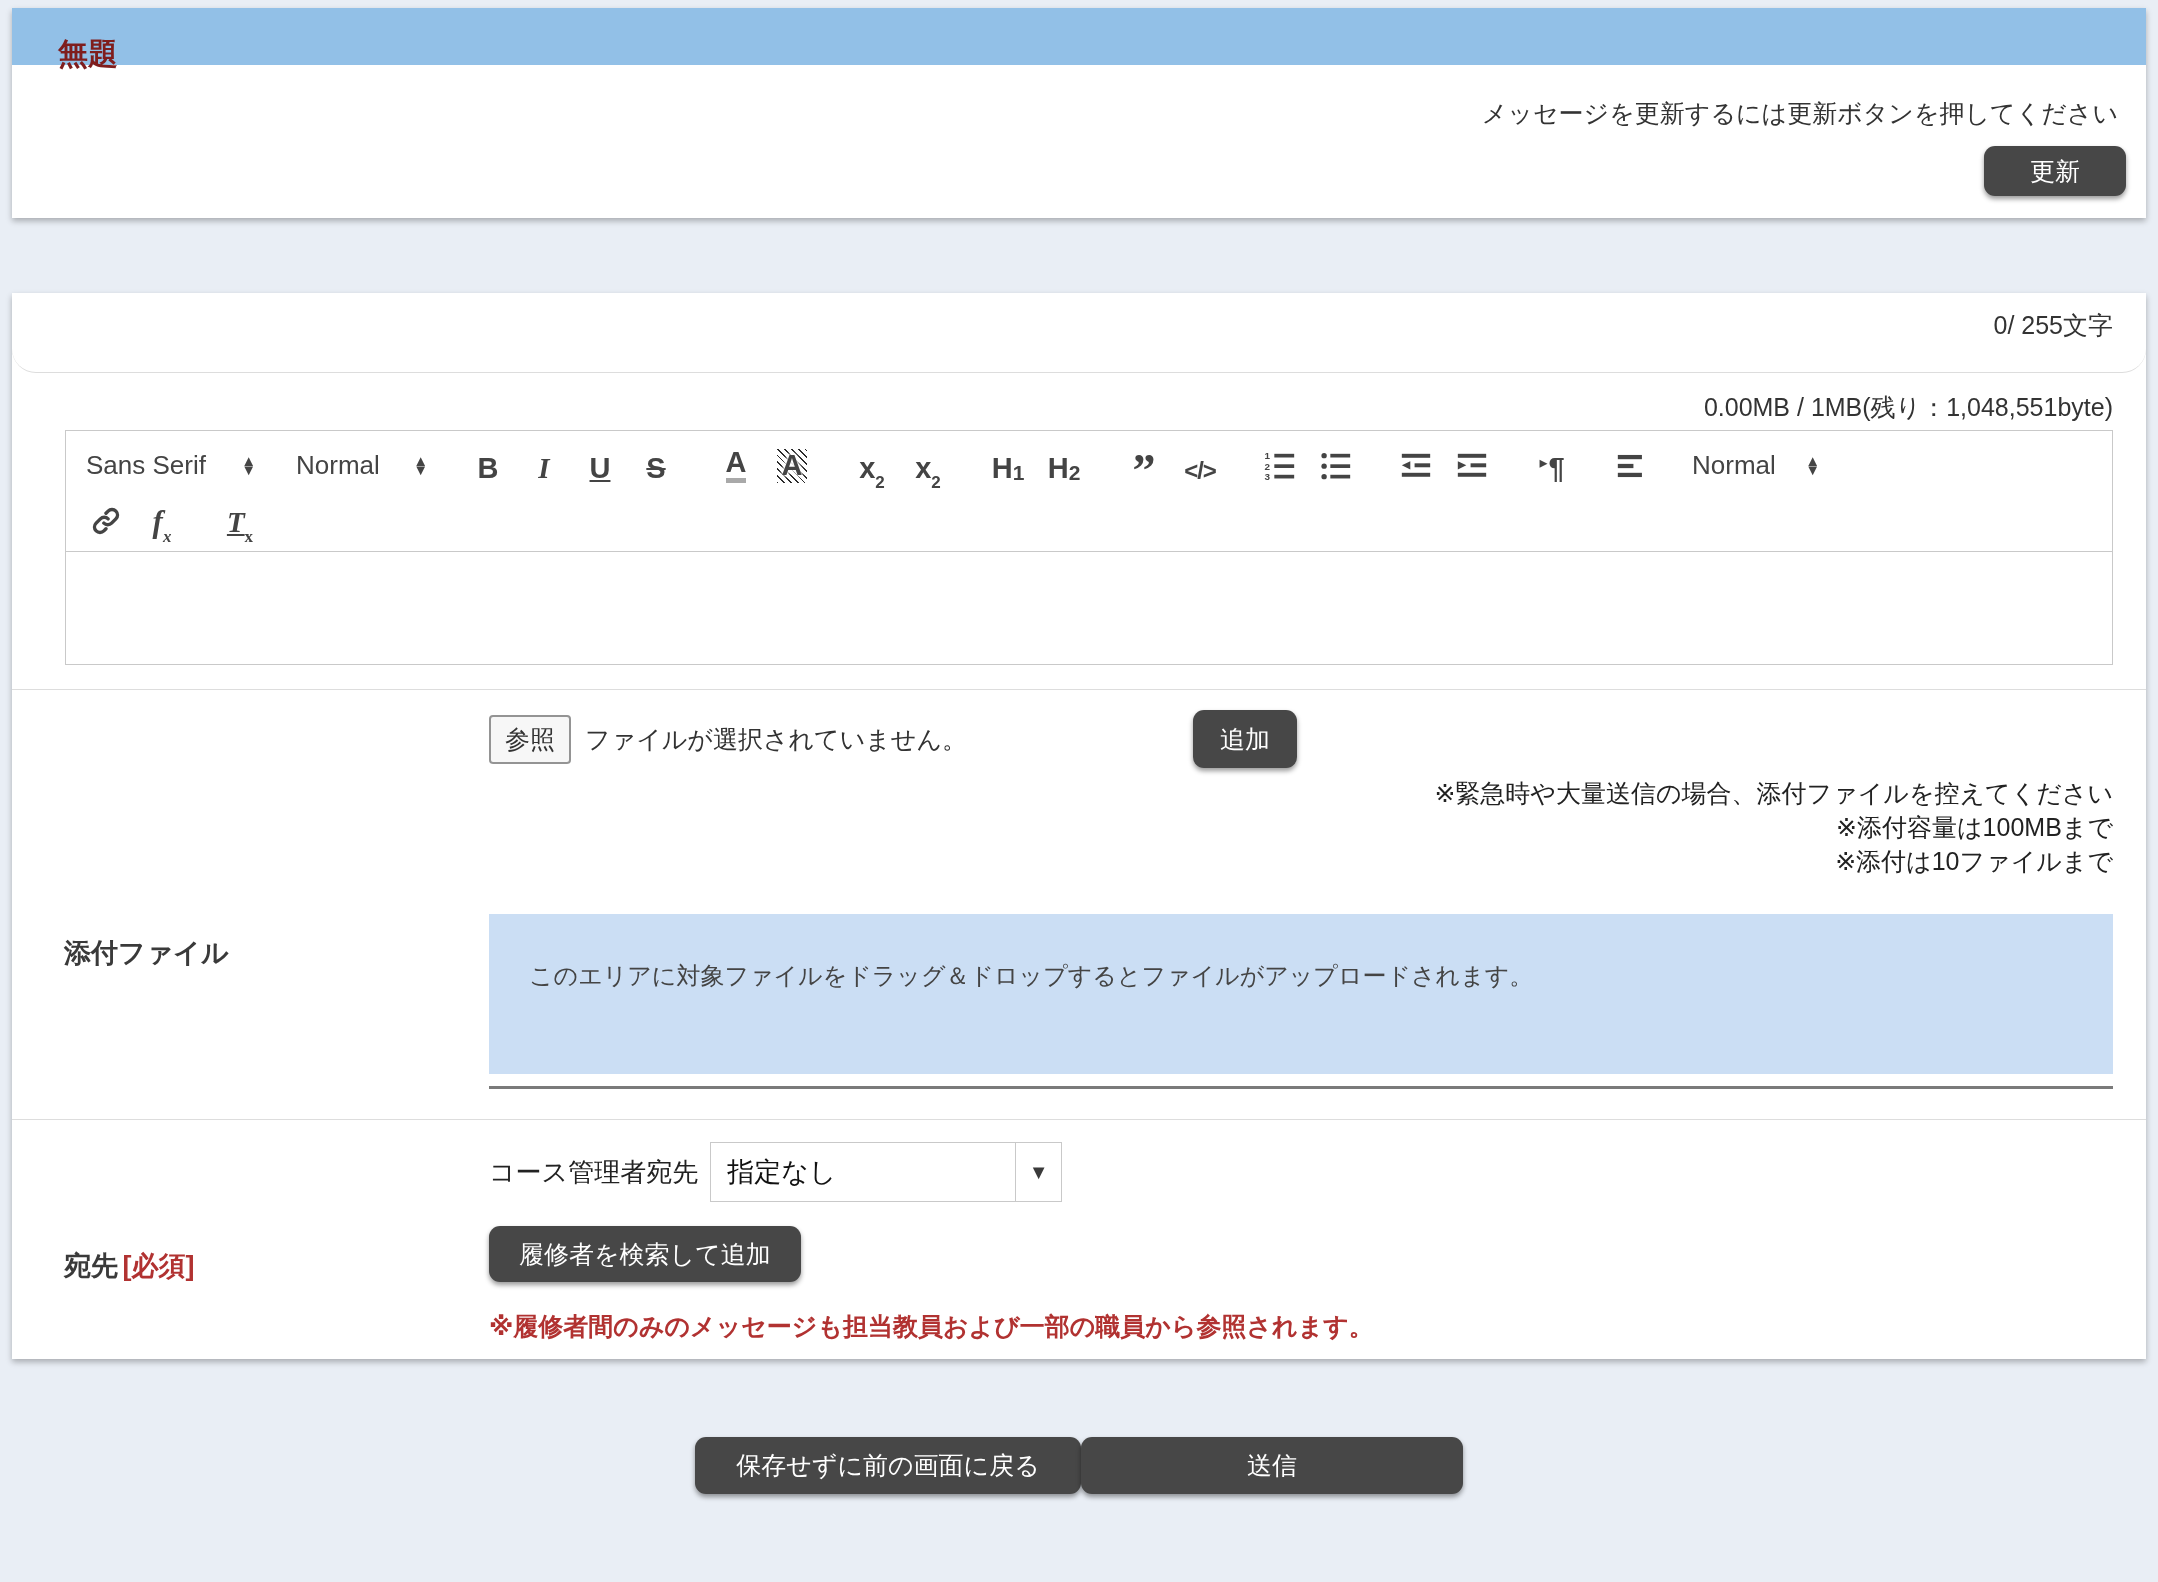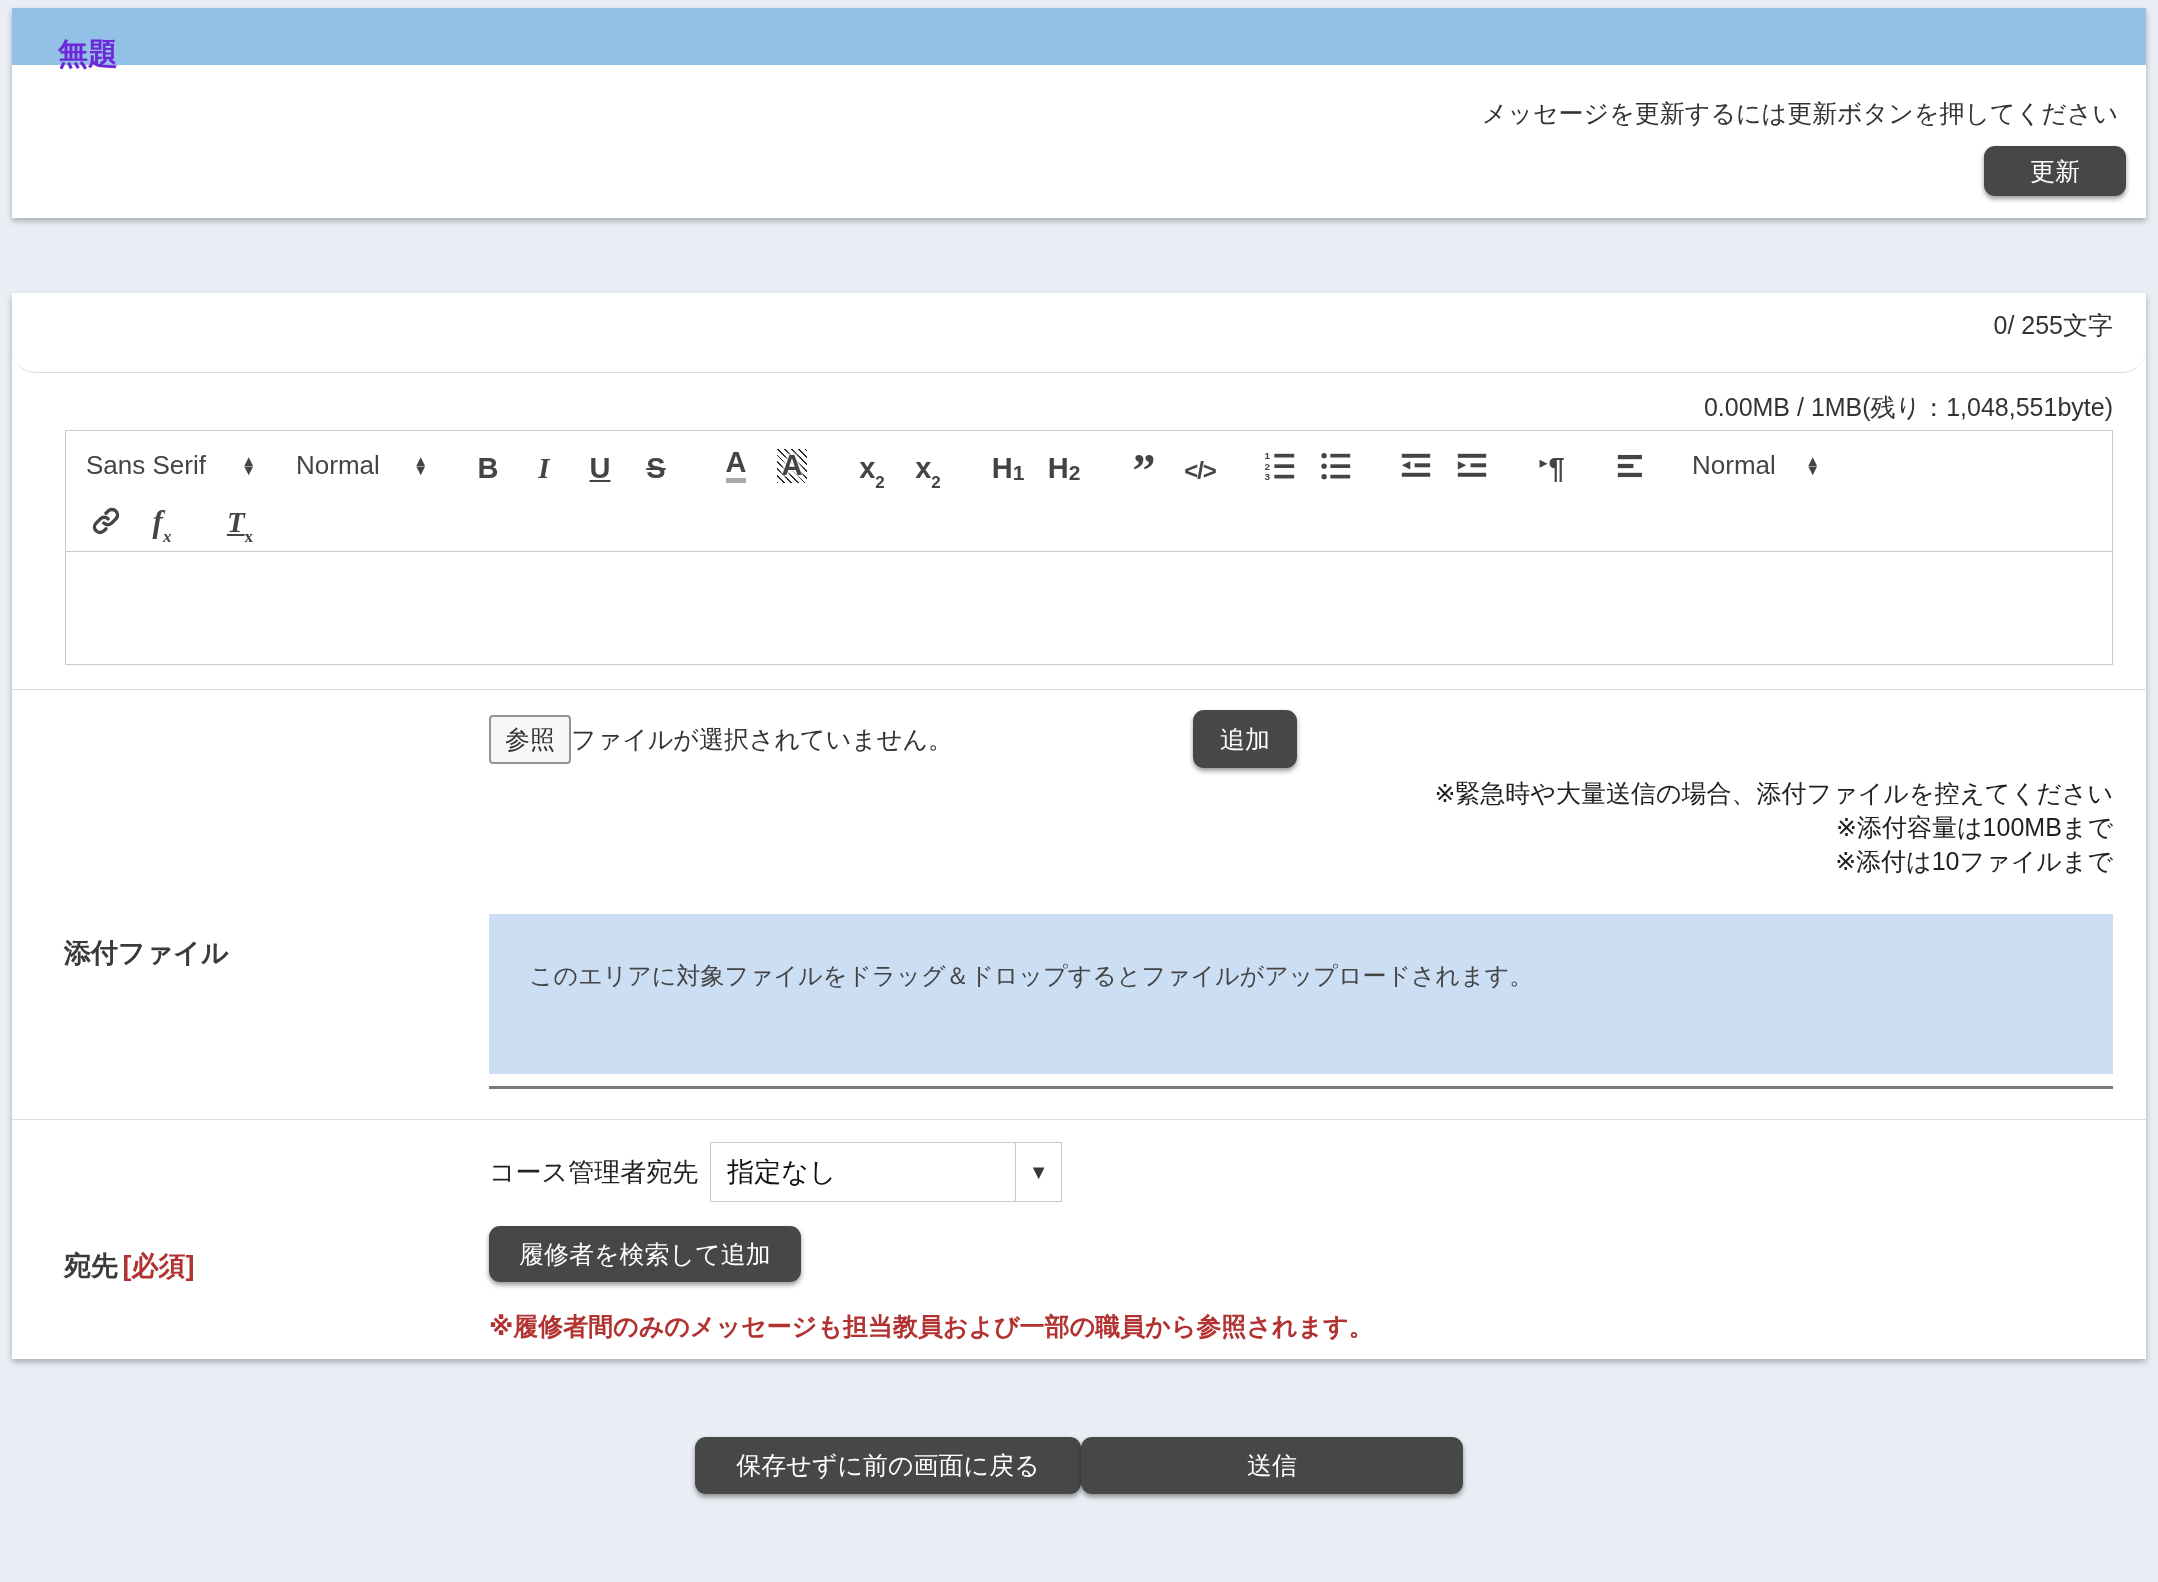--- a/index.html
+++ b/index.html
@@ -9,21 +9,21 @@
     font-family:"Liberation Sans","DejaVu Sans",sans-serif;
     color:#333;
   }
   .card { background:#fff; margin:0 12px; box-shadow:0 3px 6px rgba(0,0,0,.28); }
 
   
   .card-top { margin-top:8px; }
   .card-top .blue-bar {
     height:57px; background:#92c0e7; display:flex; align-items:center; padding-left:46px;
   }
-  .page-title { font-size:30px; font-weight:bold; color:#6d28d9;margin-top:36px; }
+  .page-title { font-size:30px; font-weight:bold; color:#7f1d1d;margin-top:36px; }
   .card-top .body { padding:24px 20px 22px 20px; text-align:right; }
   .notice { font-size:25px; color:#333; margin-top:8px; padding-right:8px; }
   .btn-dark {
     display:inline-flex; align-items:center; justify-content:center;
     background:#474747; color:#fff; border:none; border-radius:11px;
     box-shadow:0 3px 5px rgba(0,0,0,.4); font-size:25px; cursor:pointer;
     font-family:inherit;
   }
   .btn-update { width:142px; height:50px; margin-top:16px; }
 
@@ -86,21 +86,21 @@
   .ql-content { height:112px; background:#fff; }
 
   
   .row-attach { padding:20px 33px 30px 0; }
   .attach-content { flex:1; }
   .file-line { display:flex; align-items:center; width:808px; }
   .btn-browse {
     font-size:25px; color:#333; background:#f7f7f7; border:2px solid #949494;
     border-radius:4px; padding:6px 14px; cursor:pointer; font-family:inherit;
   }
-  .no-file { font-size:25px; color:#333; }
+  .no-file { font-size:25px; color:#333; margin-left:14px; }
   .btn-add { width:104px; height:58px; margin-left:auto; }
   .attach-notes { margin-top:8px; }
   .attach-note { font-size:25px; color:#222; line-height:34px;text-align:right; }
   .dropzone {
     margin-top:36px; height:160px; background:#cbdef4;
     padding:46px 0 0 40px; font-size:24px; color:#444;
   }
   .drop-rule { height:3px; background:#7a7a7a; margin-top:12px; }
 
   

